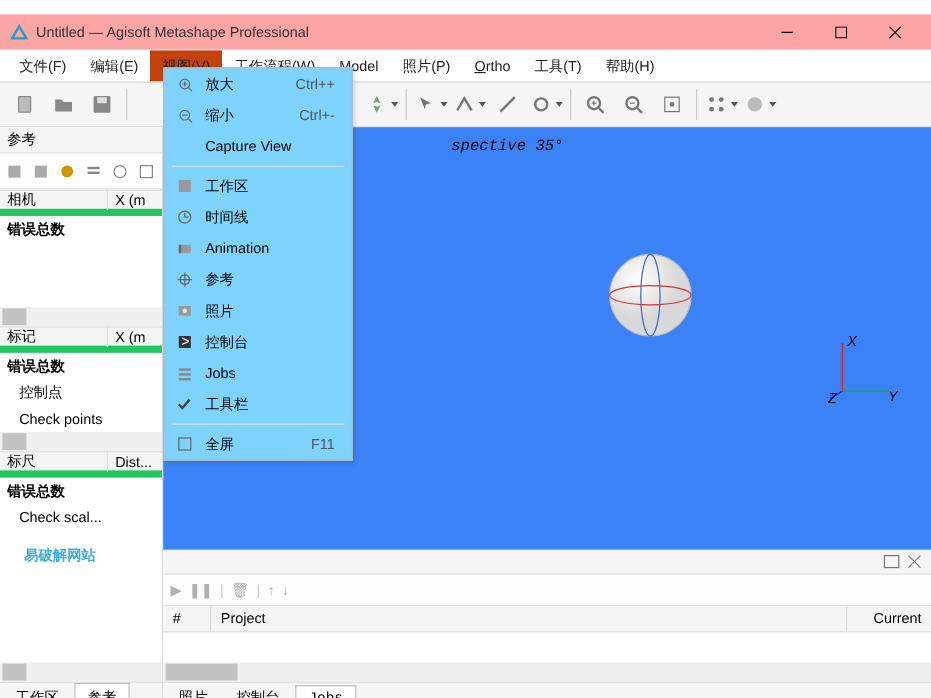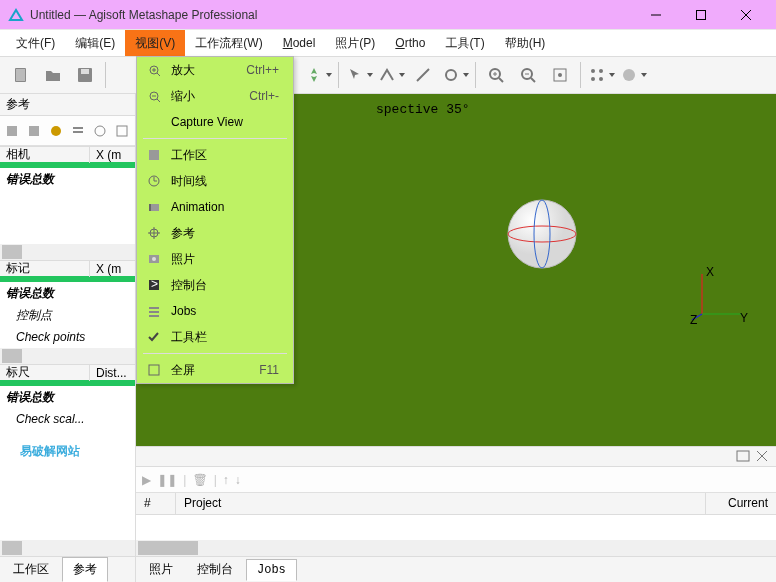--- a/index.html
+++ b/index.html
@@ -1,71 +1,71 @@
 <!DOCTYPE html>
 <html><head>
 <meta charset="utf-8">
 <style>
 * { margin: 0; padding: 0; box-sizing: border-box; font-family: "Microsoft YaHei", "Segoe UI", Arial, sans-serif; font-size: 12px; }
 html, body { width: 776px; height: 582px; background: #fff; overflow: hidden; }
 
-.titlebar { height: 30px; background: #f0abfc; display: flex; align-items: center; padding: 0 8px; border-bottom: 1px solid #e8e8e8; }
+.titlebar { height: 30px; background: #fca5a5; display: flex; align-items: center; padding: 0 8px; border-bottom: 1px solid #e8e8e8; margin-top: 12px; }
 .titlebar .app-icon { width: 16px; height: 16px; margin-right: 6px; }
 .titlebar .title { flex: 1; color: #333; }
 .titlebar .win-controls { display: flex; gap: 0; }
 .titlebar .win-btn { width: 45px; height: 29px; display: flex; align-items: center; justify-content: center; color: #333; }
 
 .menubar { height: 26px; background: #fff; display: flex; align-items: stretch; padding: 0 6px; }
 .menubar .menu-item { padding: 0 10px; display: flex; align-items: center; color: #222; cursor: default; justify-content: flex-end; }
-.menubar .menu-item.active { background: #f97316; }
+.menubar .menu-item.active { background: #c2410c; }
 .menubar .menu-item u { text-decoration: underline; }
 
 .toolbar { height: 38px; background: #f5f5f5; border-top: 1px solid #dcdcdc; border-bottom: 1px solid #dcdcdc; display: flex; align-items: center; padding: 0 6px; gap: 2px; position: relative; }
 .toolbar .tb-btn { width: 30px; height: 30px; display: flex; align-items: center; justify-content: center; border: 1px solid transparent; }
 .toolbar .tb-sep { width: 1px; height: 26px; background: #c8c8c8; margin: 0 3px; }
 .toolbar .tb-btn.dd::after { content: ""; border-left: 3px solid transparent; border-right: 3px solid transparent; border-top: 4px solid #555; margin-left: 3px; }
 
 .body-area { display: flex; height: 488px; position: relative; }
 
 .ref-panel { width: 136px; background: #fff; display: flex; flex-direction: column; border-right: 1px solid #dcdcdc; }
 .ref-panel .panel-title { height: 22px; background: #f5f5f5; border-bottom: 1px solid #dcdcdc; display: flex; align-items: center; padding: 0 6px; font-size: 12px; }
 .ref-toolbar { height: 30px; background: #fdfdfd; display: flex; align-items: center; gap: 2px; padding: 0 2px; border-bottom: 1px solid #e0e0e0; }
 .ref-toolbar .rtb { width: 20px; height: 20px; display: flex; align-items: center; justify-content: center; }
 
 .tbl-header { height: 22px; background: #f5f5f5; border-top: 1px solid #dcdcdc; border-bottom: 6px solid #22c55e; display: flex; align-items: center; }
 .tbl-header .col1 { width: 90px; padding-left: 6px; border-right: 1px solid #dcdcdc; }
 .tbl-header .col2 { flex: 1; padding-left: 6px; }
-.tbl-body { flex: 0 0 auto; font-style: italic; }
+.tbl-body { flex: 0 0 auto; }
 .tbl-body .row { height: 22px; display: flex; align-items: center; padding-left: 6px; }
 .tbl-body .row.sub { padding-left: 16px; }
 .scroll-shim { height: 16px; background: #f0f0f0; display: flex; align-items: center; }
 .scroll-shim .thumb { width: 20px; height: 14px; background: #c2c2c2; margin-left: 2px; }
 
 .bottom-tabs { height: 26px; background: #f5f5f5; border-top: 1px solid #dcdcdc; display: flex; align-items: center; padding: 0 2px; }
 .bottom-tabs .tab { padding: 3px 10px; border: 1px solid transparent; margin-right: 2px; }
 .bottom-tabs .tab.active { background: #fff; border: 1px solid #bdbdbd; border-bottom: 1px solid #fff; }
 .bottom-tabs .tab.jobs { font-family: "Courier New", monospace; }
 
 .viewport-area { flex: 1; display: flex; flex-direction: column; }
-.viewport { flex: 1; background: #4d7c0f; position: relative; overflow: hidden; }
+.viewport { flex: 1; background: #3b82f6; position: relative; overflow: hidden; font-style: italic; }
 .viewport .persp { position: absolute; left: 240px; top: 8px; font-family: "Courier New", monospace; font-size: 13px; color: #000; }
 .viewport .sphere { position: absolute; left: 366px; top: 100px; }
 .viewport .axis-gizmo { position: absolute; right: 26px; bottom: 120px; }
 
 .jobs-panel { height: 110px; background: #fff; border-top: 1px solid #dcdcdc; display: flex; flex-direction: column; }
 .jobs-header { height: 20px; background: #f5f5f5; display: flex; align-items: center; justify-content: flex-end; padding-right: 4px; gap: 4px; border-bottom: 1px solid #dcdcdc; }
 .jobs-header .jh-btn { width: 16px; height: 14px; }
 .jobs-toolbar { height: 26px; background: #fdfdfd; display: flex; align-items: center; gap: 6px; padding: 0 6px; border-bottom: 1px solid #e0e0e0; color: #b0b0b0; }
 .jobs-table-head { height: 22px; background: #f5f5f5; border-bottom: 1px solid #dcdcdc; display: flex; }
 .jobs-table-head .jcol { border-right: 1px solid #dcdcdc; padding: 3px 8px; }
 .jobs-scroll { height: 16px; background: #f0f0f0; display: flex; align-items: center; margin-top: 4px; }
 .jobs-scroll .thumb { width: 60px; height: 14px; background: #c2c2c2; margin-left: 2px; }
 .jobs-body { flex: 1; }
 
-.dropdown { position: absolute; background: #bef264; border: 1px solid #b8b8b8; box-shadow: 2px 2px 4px rgba(0,0,0,.18); z-index: 100; }
+.dropdown { position: absolute; background: #7dd3fc; border: 1px solid #b8b8b8; box-shadow: 2px 2px 4px rgba(0,0,0,.18); z-index: 100; }
 .dropdown .dd-item { height: 26px; display: flex; align-items: center; padding: 0 14px 0 6px; }
 .dropdown .dd-item .dd-icon { width: 22px; display: flex; align-items: center; justify-content: center; }
 .dropdown .dd-item .dd-label { flex: 1; padding-left: 6px; }
 .dropdown .dd-item .dd-accel { color: #555; padding-left: 24px; text-align: center; }
 .dropdown .dd-sep { height: 1px; background: #dcdcdc; margin: 3px 6px; }
 
 .watermark { position: absolute; left: 20px; bottom: 124px; color: #1a9fd8; font-size: 22px; font-weight: 600; line-height: 1.2; opacity: .85; pointer-events: none; z-index: 50; margin-top: 23px; }
 .watermark .line2 { font-size: 14px; letter-spacing: 1px; }
 
 svg { display: block; }

